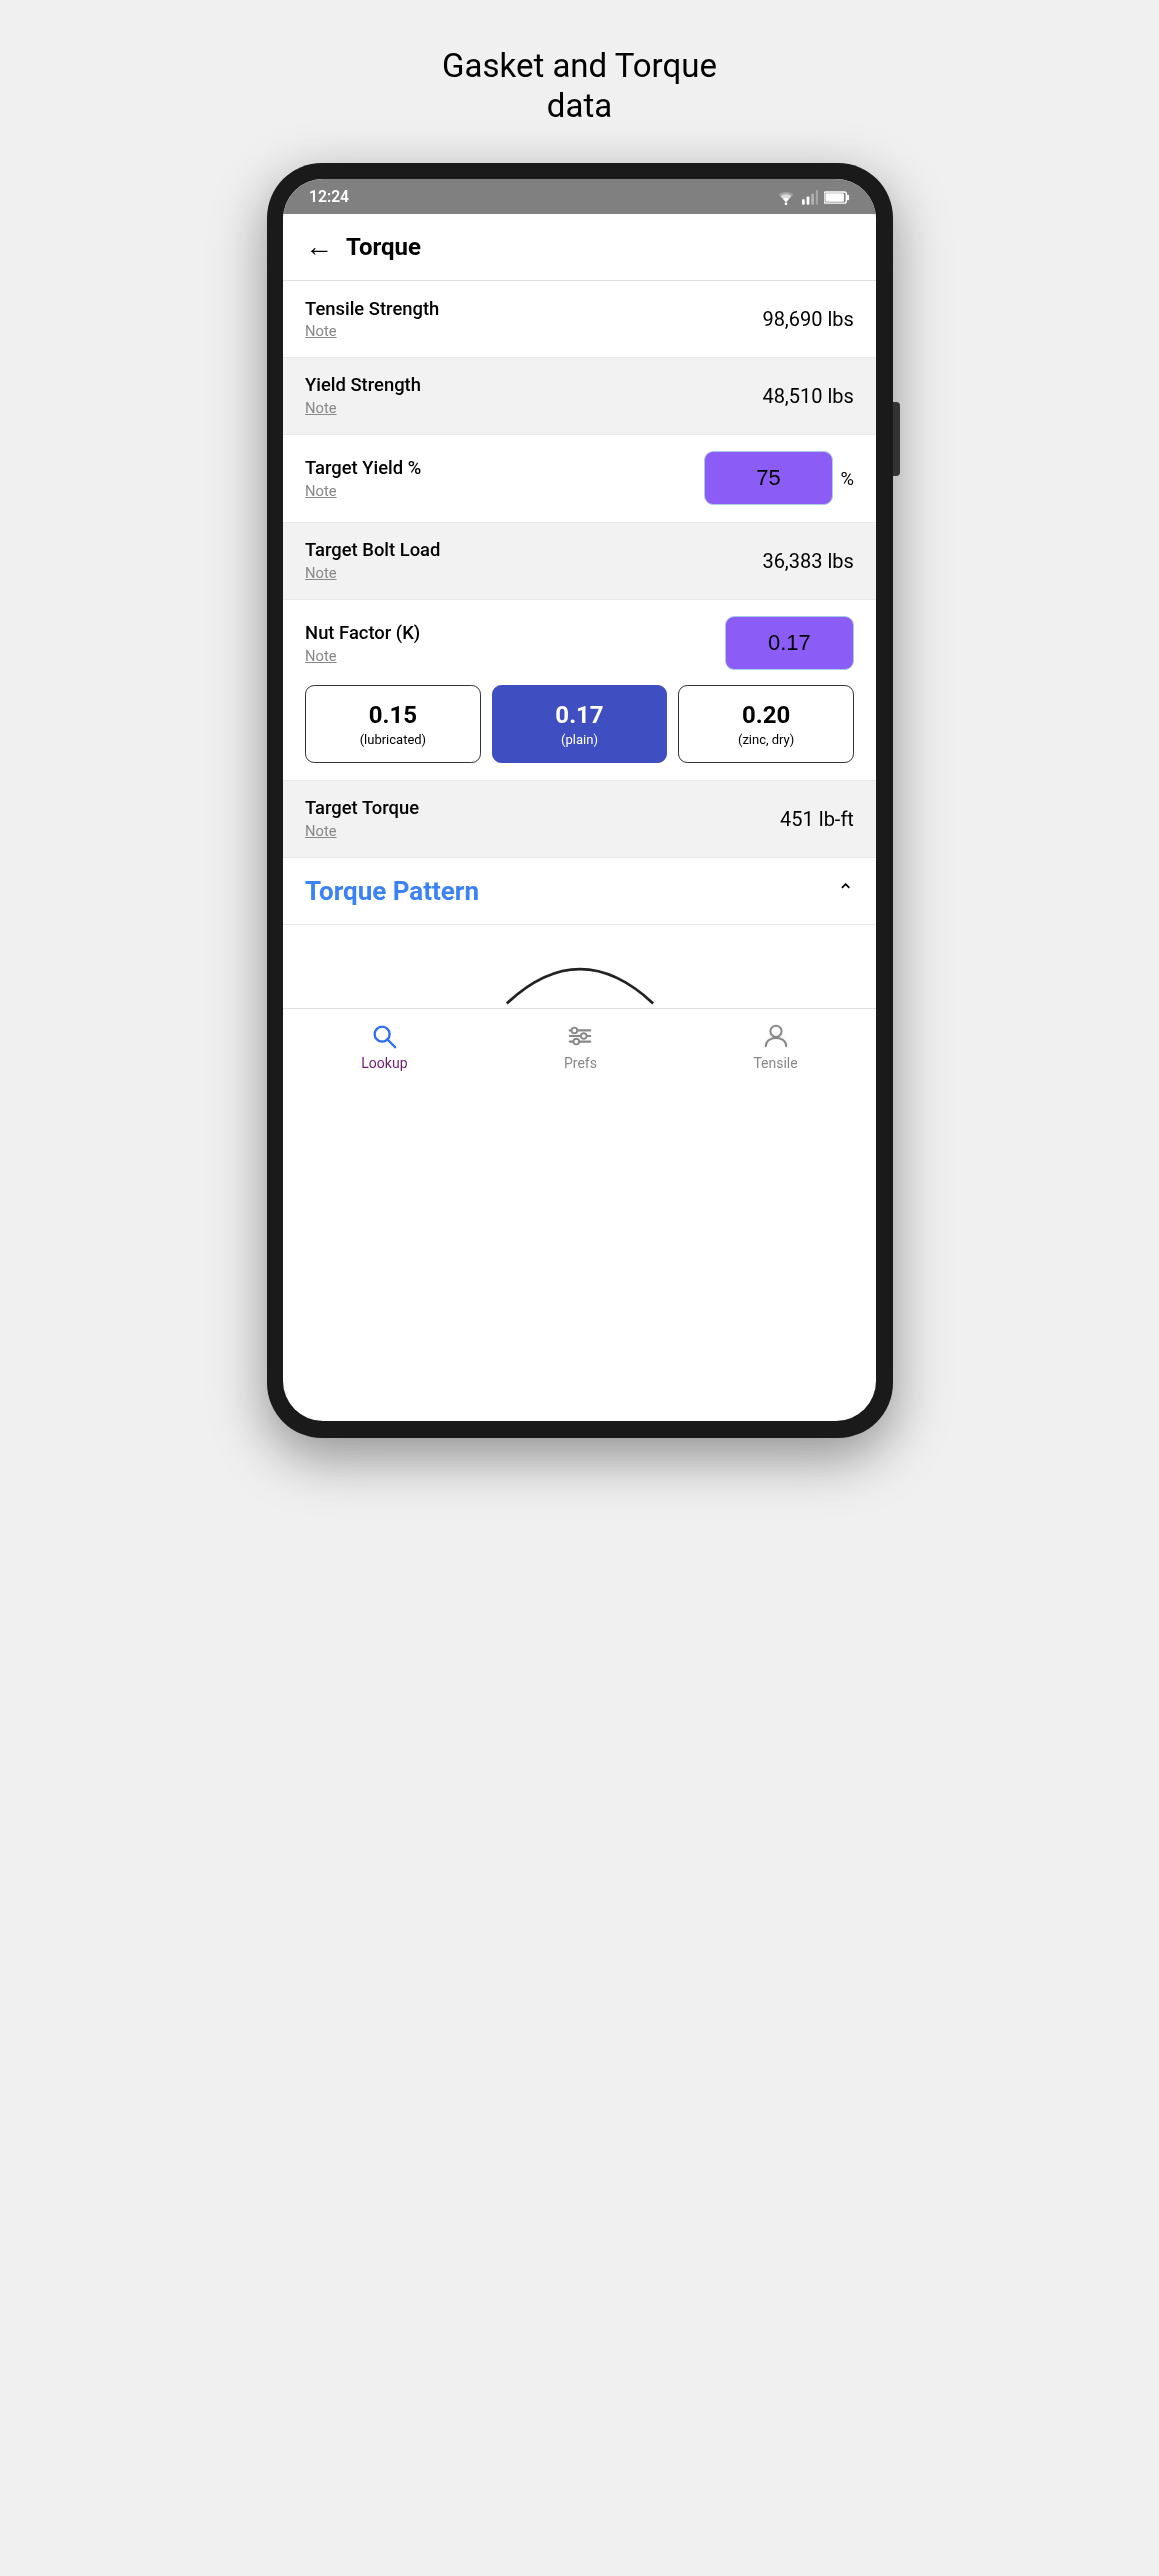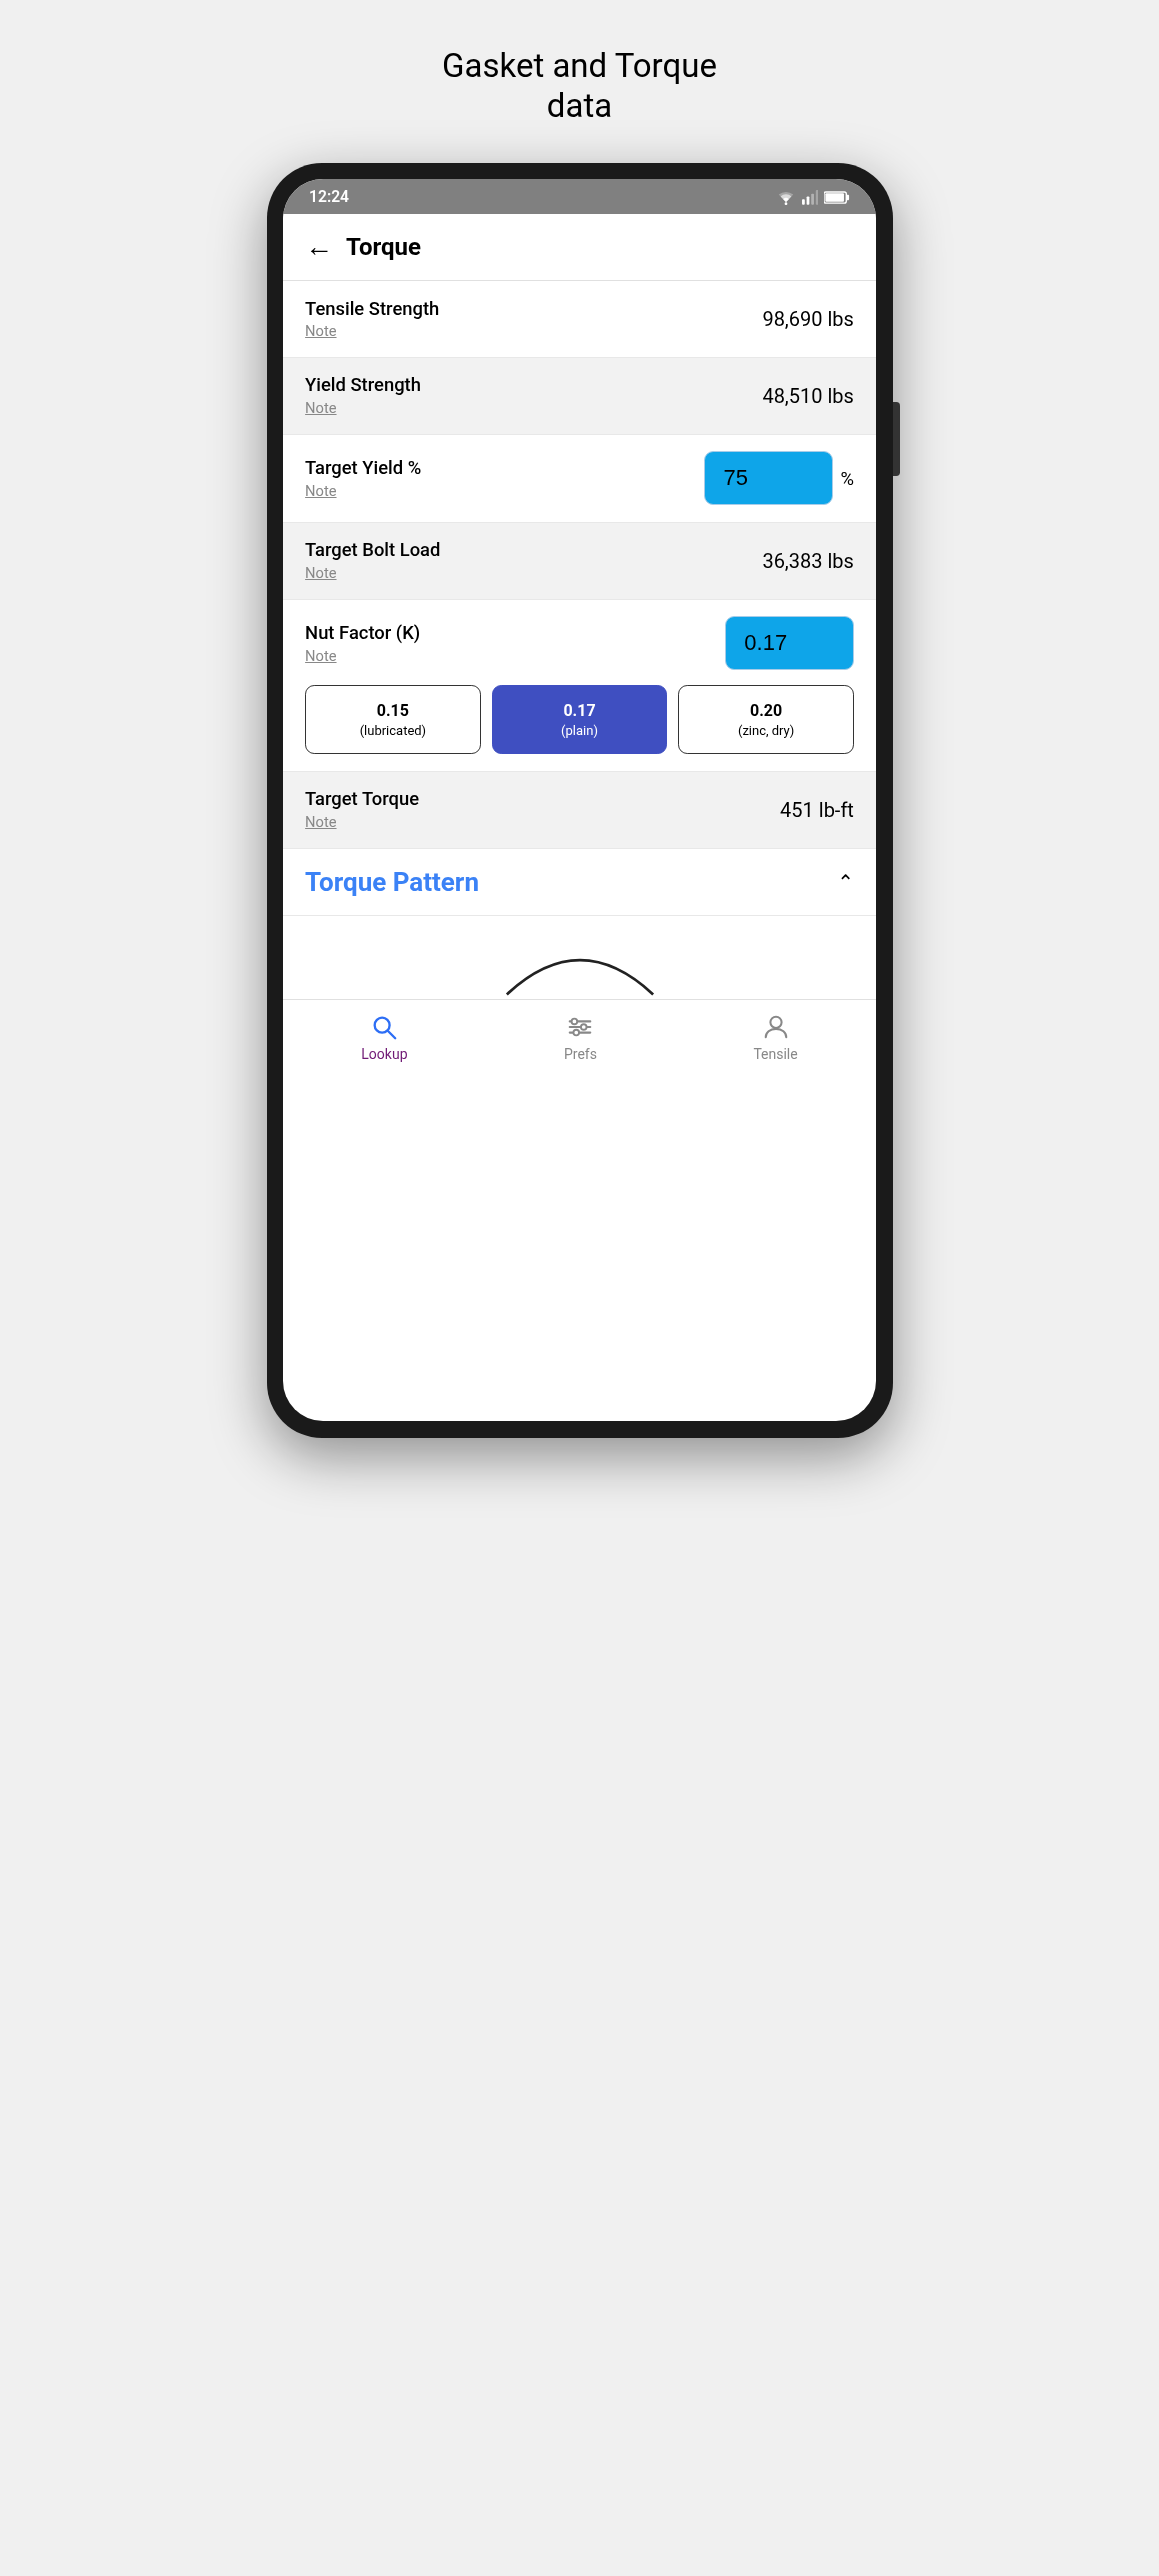--- a/index.html
+++ b/index.html
@@ -126,26 +126,26 @@
       color: #000;
     }
 
     .input-box {
       display: flex;
       align-items: center;
       gap: 7.4px;
     }
 
     .editable-input {
-      background: #0ea5e9;
+      background: #8b5cf6;
       border: 1.4px solid #a8cce8;
       border-radius: 9.2px;
       padding: 13px 18.4px;
       font-size: 22px;
-      text-align: left;
+      text-align: center;
       width: 129px;
       color: #000;
       outline: none;
     }
 
     .unit-label {
       font-size: 18.4px;
       color: #000;
     }
 
@@ -178,21 +178,21 @@
       background: #fff;
     }
 
     .nut-btn.active {
       background: #3f4fc1;
       border-color: #3f4fc1;
       color: #fff;
     }
 
     .nut-btn-value {
-      font-size: 16px;
+      font-size: 24px;
       font-weight: 700;
       display: block;
     }
 
     .nut-btn-label {
       font-size: 13px;
       display: block;
       margin-top: 3.7px;
     }
 

